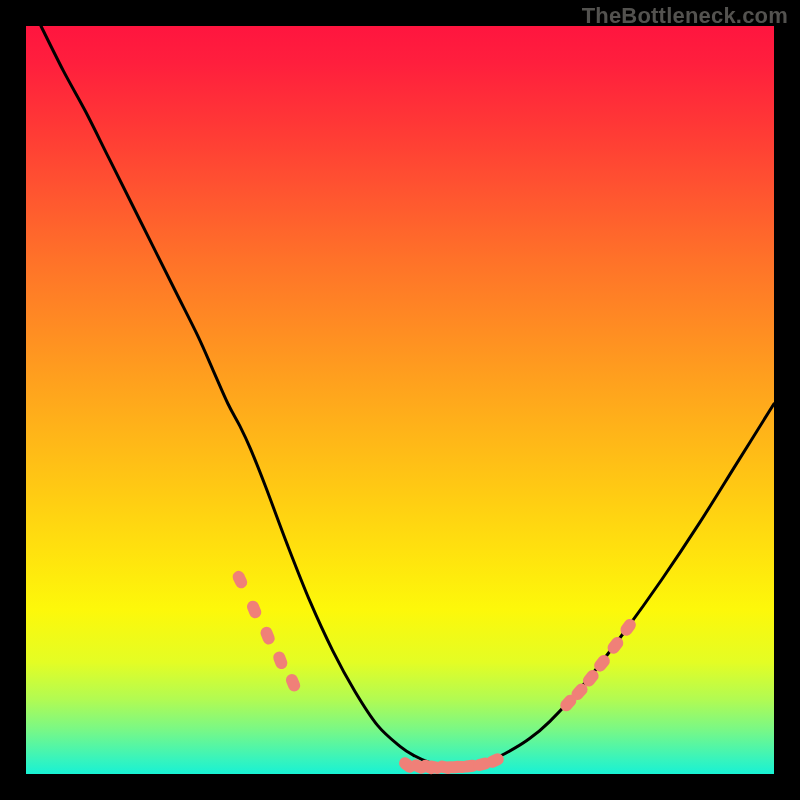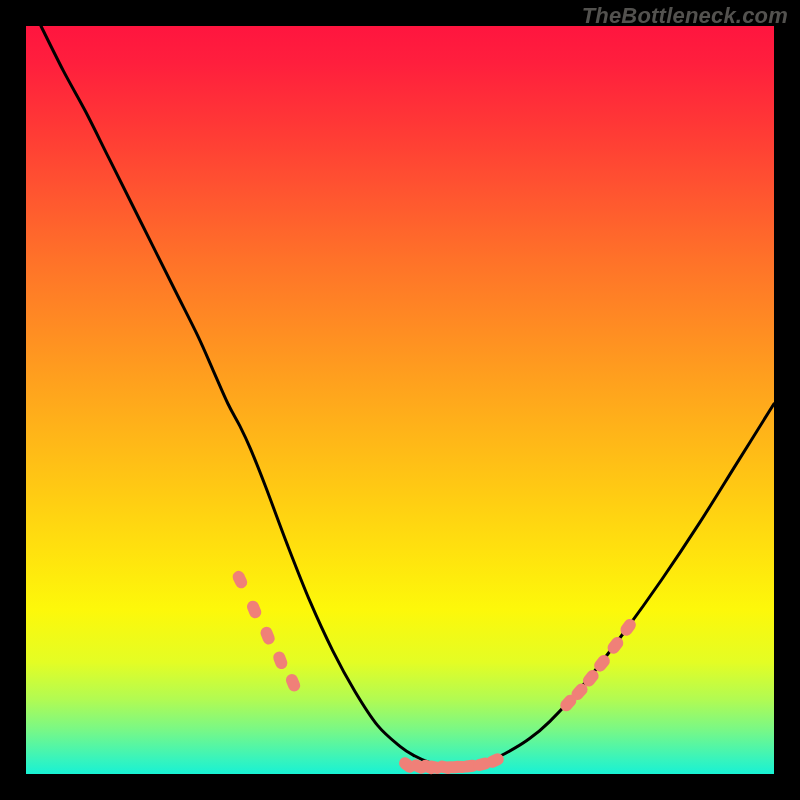--- a/index.html
+++ b/index.html
@@ -9,21 +9,20 @@
     height: 800px;
     background: #000000;
     overflow: hidden;
     font-family: Arial, Helvetica, sans-serif;
   }
   .stage {
     position: relative;
     width: 800px;
     height: 800px;
     background: #000000;
-    font-style: italic;
   }
   .plot-area {
     position: absolute;
     
     left: 26px;
     top: 26px;
     width: 748px;
     height: 748px;
     background: linear-gradient(
       to bottom,

